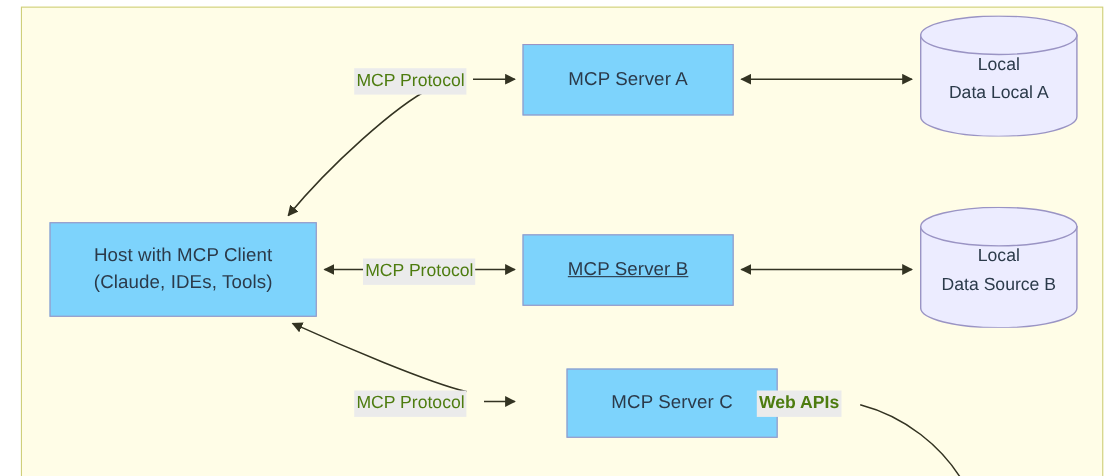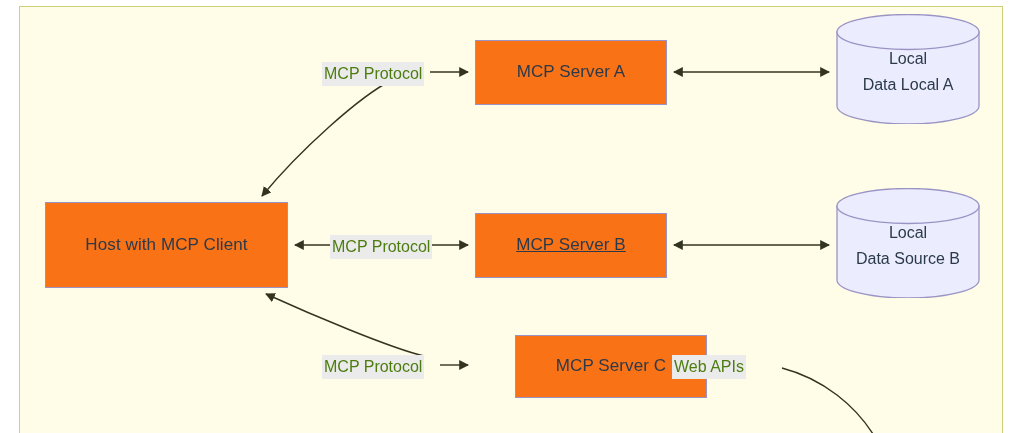--- a/index.html
+++ b/index.html
@@ -29,21 +29,21 @@
   #svg-layer {
     position: absolute;
     left: 0; top: 0;
     width: 1017px;
     height: 433px;
     overflow: visible;
   }
   
   .node-box {
     position: absolute;
-    background: #f97316;
+    background: #7dd3fc;
     border: 1px solid #9a94c4;
     box-sizing: border-box;
     display: flex;
     align-items: center;
     justify-content: center;
     text-align: center;
     color: #2b3a4a;
     font-size: 17px;
     line-height: 1.45;
     letter-spacing: .1px;
@@ -115,20 +115,21 @@
 
      Server C  (arrow points left into Server C) --&gt;
     <path d="M 700,365 L 674,365" fill="none" stroke="#333322" stroke-width="1.4" marker-end="url(#arrowEnd)"></path>
     
     <path d="M 782,368 C 820,378 858,404 880,446" fill="none" stroke="#333322" stroke-width="1.4"></path>
   </svg>
 
   <div class="node-box" style="left:45px; top:202px; width:243px; height:86px;">
     <div>
       <span>Host with MCP Client</span>
+      <span>(Claude, IDEs, Tools)</span>
     </div>
   </div>
 
   <div class="node-box" style="left:475px; top:40px; width:192px; height:65px;">
     <span>MCP Server A</span>
   </div>
 
   <div class="node-box" style="left:475px; top:213px; width:192px; height:65px;text-decoration:underline;">
     <span>MCP Server B</span>
   </div>
@@ -158,15 +159,15 @@
       <span>Data Source B</span>
     </div>
   </div>
 
   <div class="edge-label" style="left:322px; top:62px;">MCP Protocol</div>
 
   <div class="edge-label" style="left:330px; top:235px;">MCP Protocol</div>
 
   <div class="edge-label" style="left:322px; top:355px;">MCP Protocol</div>
 
-  <div class="edge-label" style="left:672px; top:355px;">Web APIs</div>
+  <div class="edge-label" style="left:688px; top:355px;font-weight:bold;">Web APIs</div>
 
 </div>
 
 </body></html>

